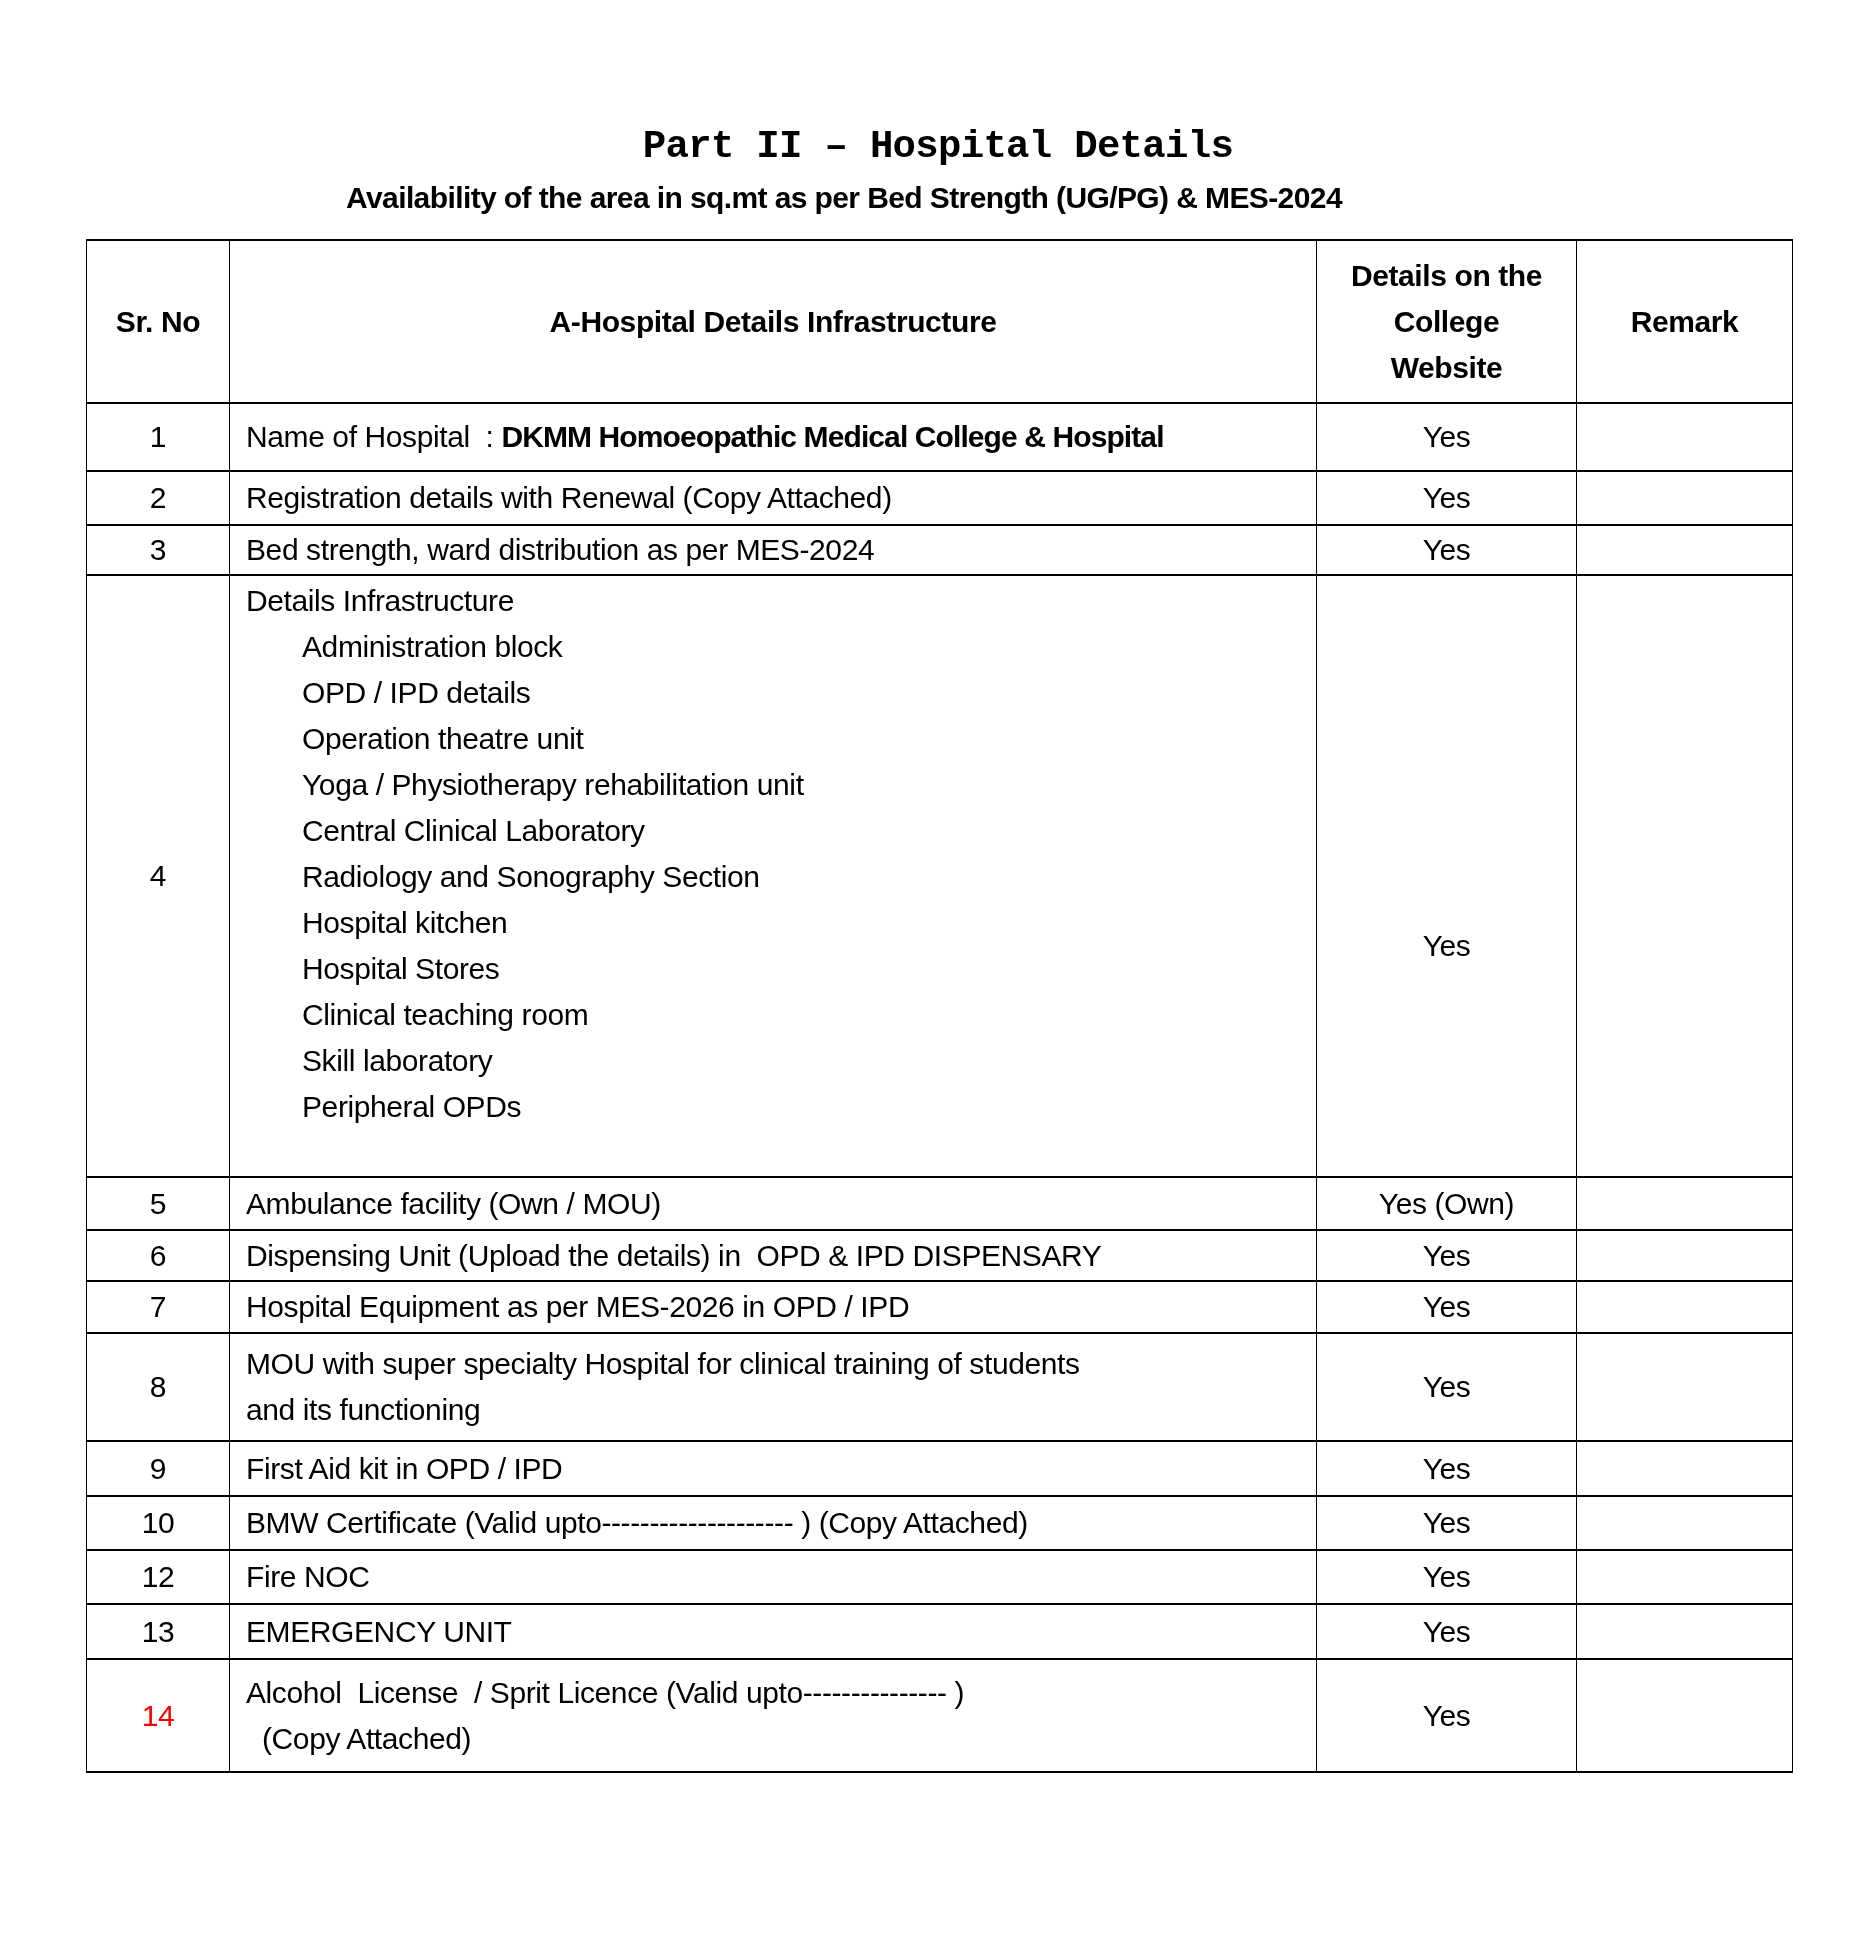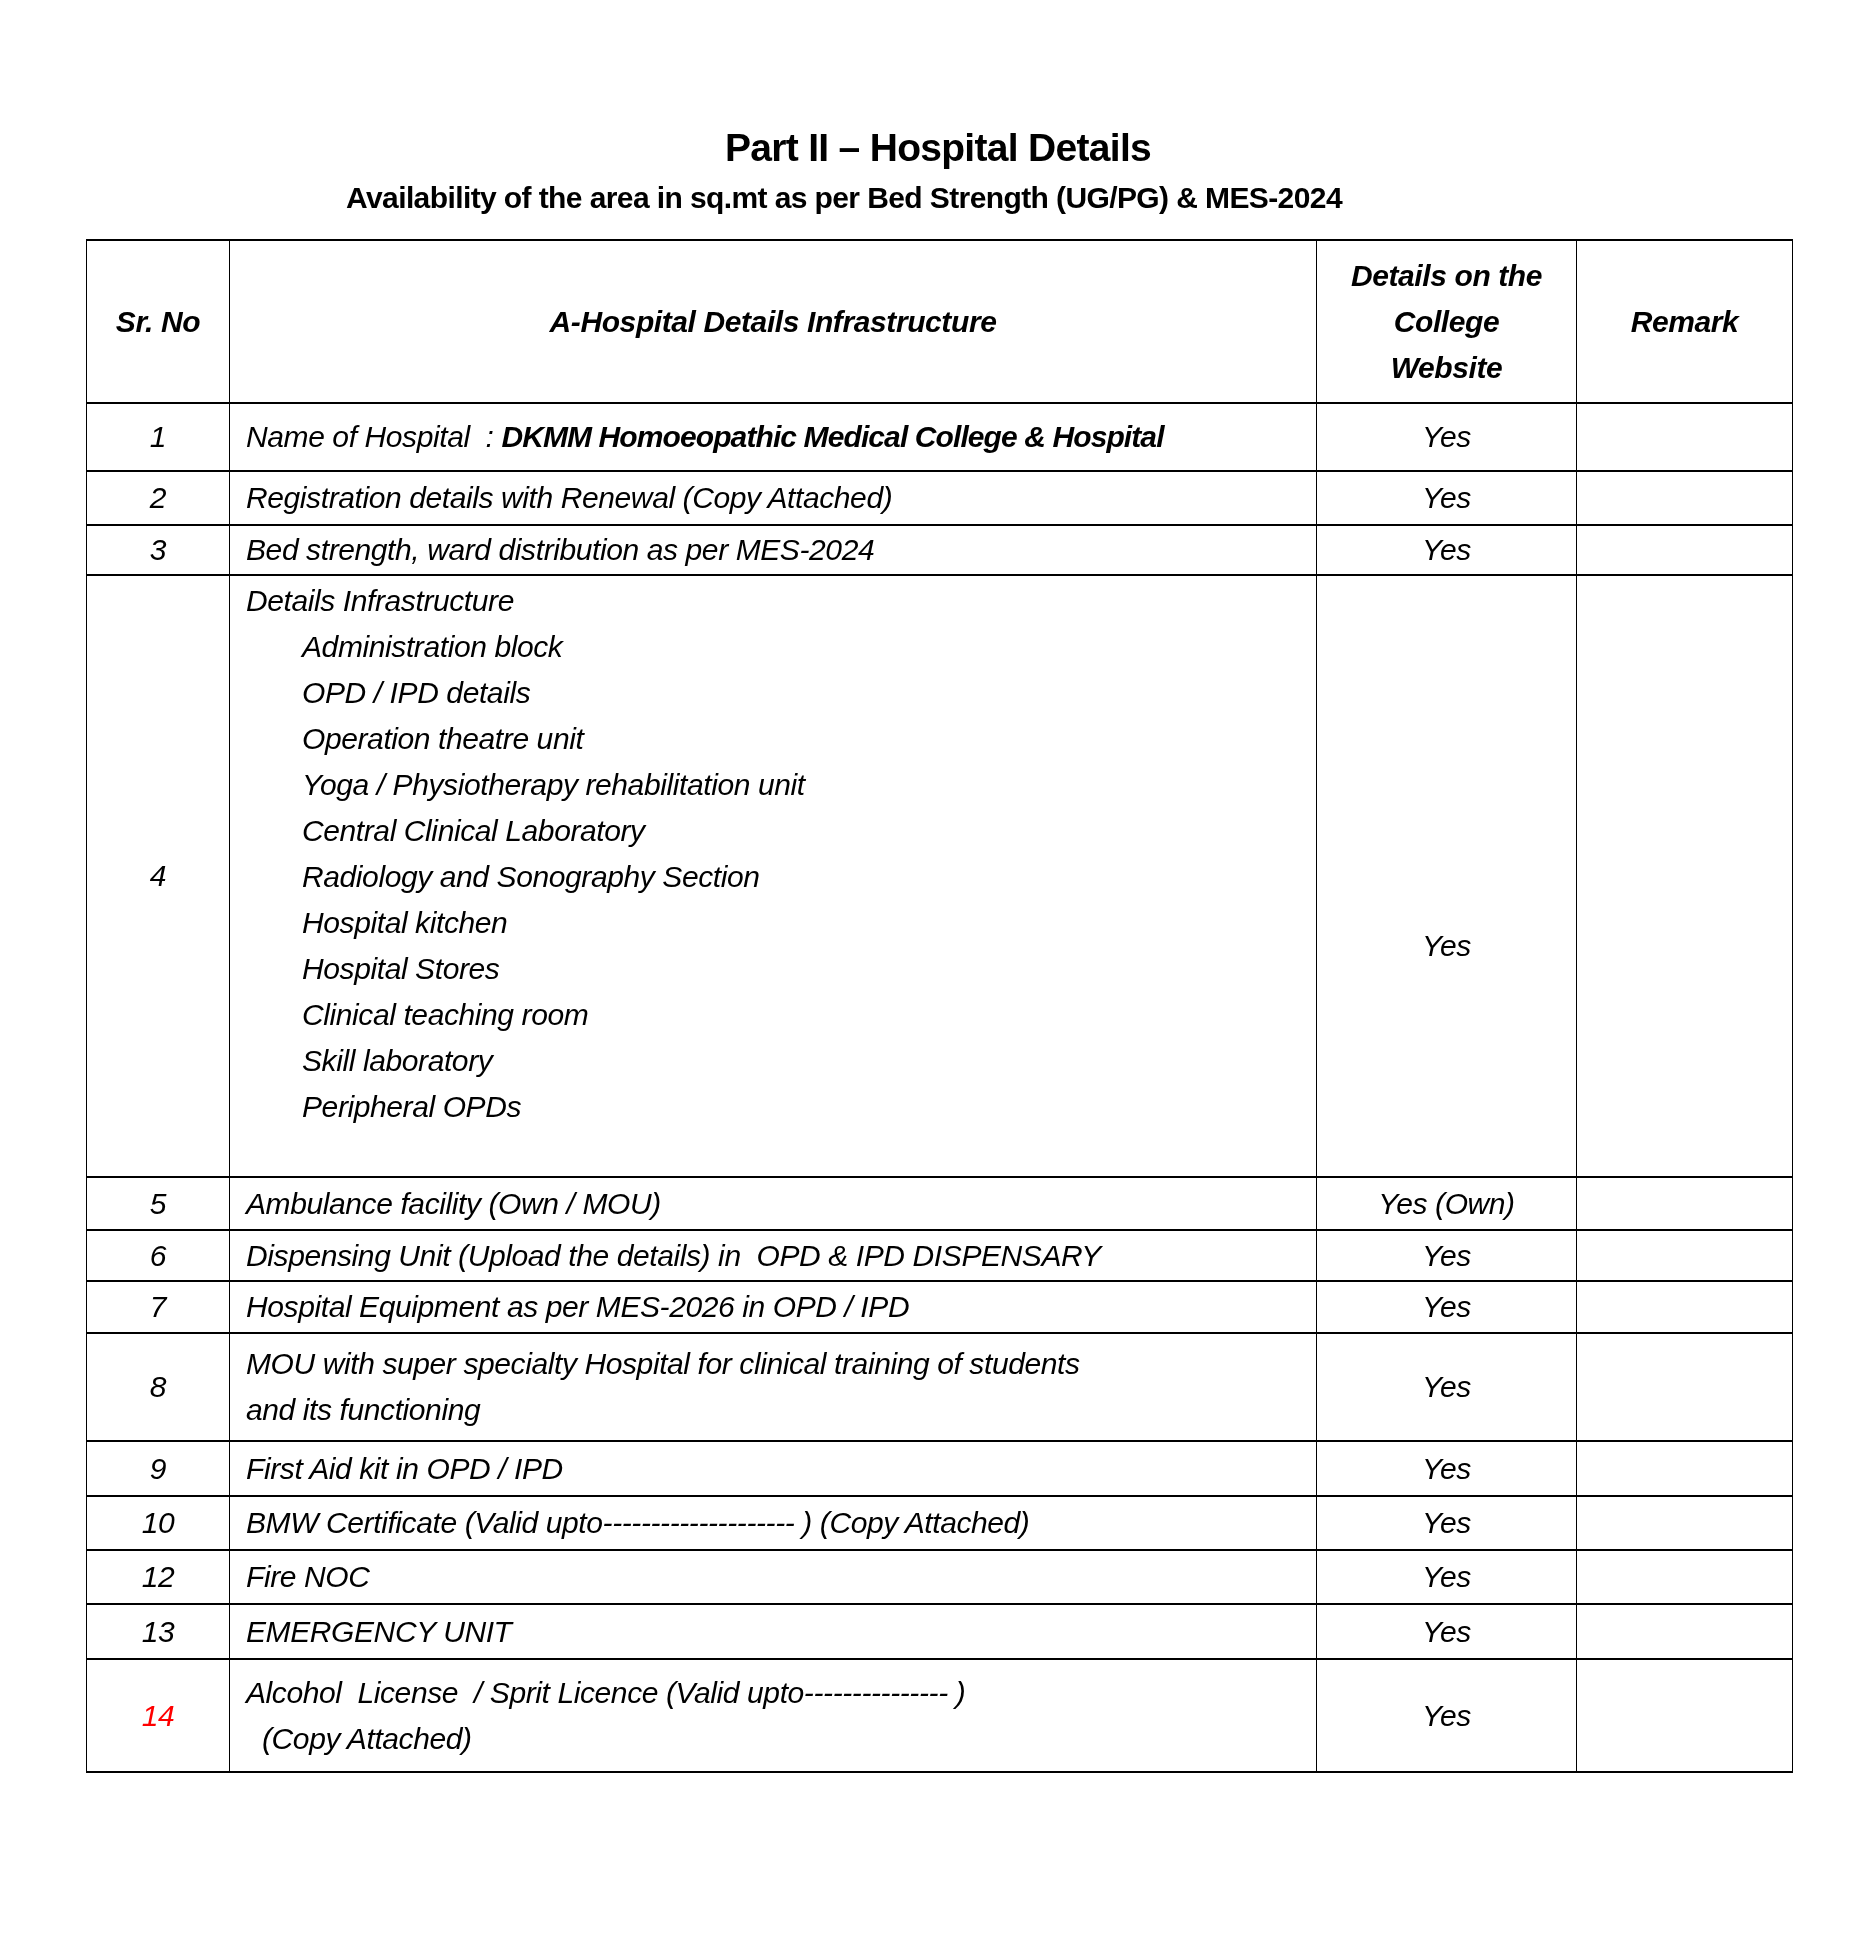--- a/index.html
+++ b/index.html
@@ -4,40 +4,40 @@
   <style>
     html, body { margin: 0; padding: 0; background: #ffffff; }
     body {
       width: 1876px; height: 1955px; position: relative; overflow: hidden;
       font-family: "Liberation Sans", "DejaVu Sans", sans-serif; color: #000;
     }
     .title {
       position: absolute; left: 0; width: 1876px; top: 124px;
       text-align: center; font-weight: bold; font-size: 39px; line-height: 47px;
       letter-spacing: -0.7px;
+      font-family: Liberation Mono, monospace;
     }
     .subtitle {
       position: absolute; left: 0; width: 1688px; top: 177px;
       text-align: center; font-weight: bold; font-size: 30px; line-height: 41px;
       letter-spacing: -0.6px;
     }
     table.grid {
       position: absolute; left: 86px; top: 239px;
       width: 1705px; border-collapse: collapse; table-layout: fixed;
     }
     table.grid col.c-sr { width: 143px; }
     table.grid col.c-desc { width: 1087px; }
     table.grid col.c-web { width: 260px; }
     table.grid col.c-rem { width: 216px; }
     table.grid th, table.grid td {
       border-left: 1.5px solid #000; border-right: 1.5px solid #000;
       border-top: 2.2px solid #000; border-bottom: 2.2px solid #000;
       padding: 0; font-size: 30px; line-height: 46px; vertical-align: middle;
       letter-spacing: -0.4px;
-      font-style: italic;
     }
     table.grid th { font-weight: bold; text-align: center; }
     .ctr { text-align: center; }
     .desc { padding-left: 16px !important; white-space: nowrap; overflow: hidden; }
     .bold { font-weight: bold; letter-spacing: -0.9px; }
     .red { color: #ff0000; margin-left: 32px; }
     .sublist { padding-left: 56px; }
     .r4desc { vertical-align: top !important; padding-top: 1.5px !important; }
     .r4yes { padding-top: 140px !important; }
     .r14second { padding-left: 16px; }

